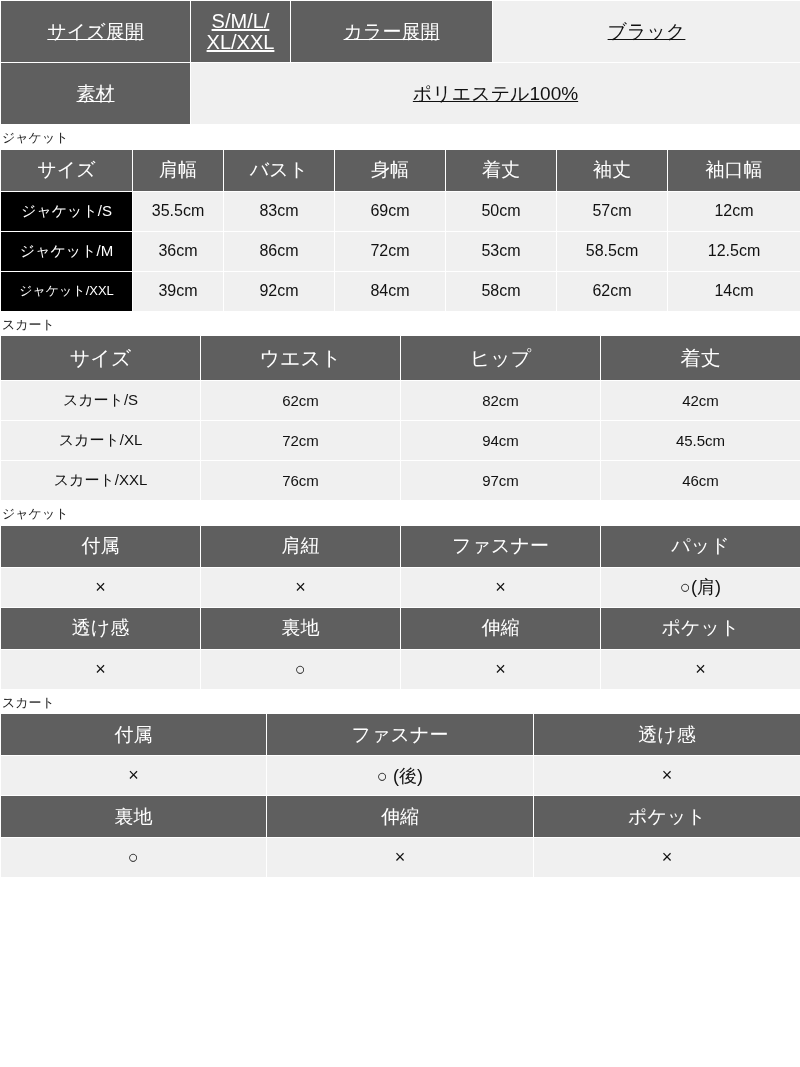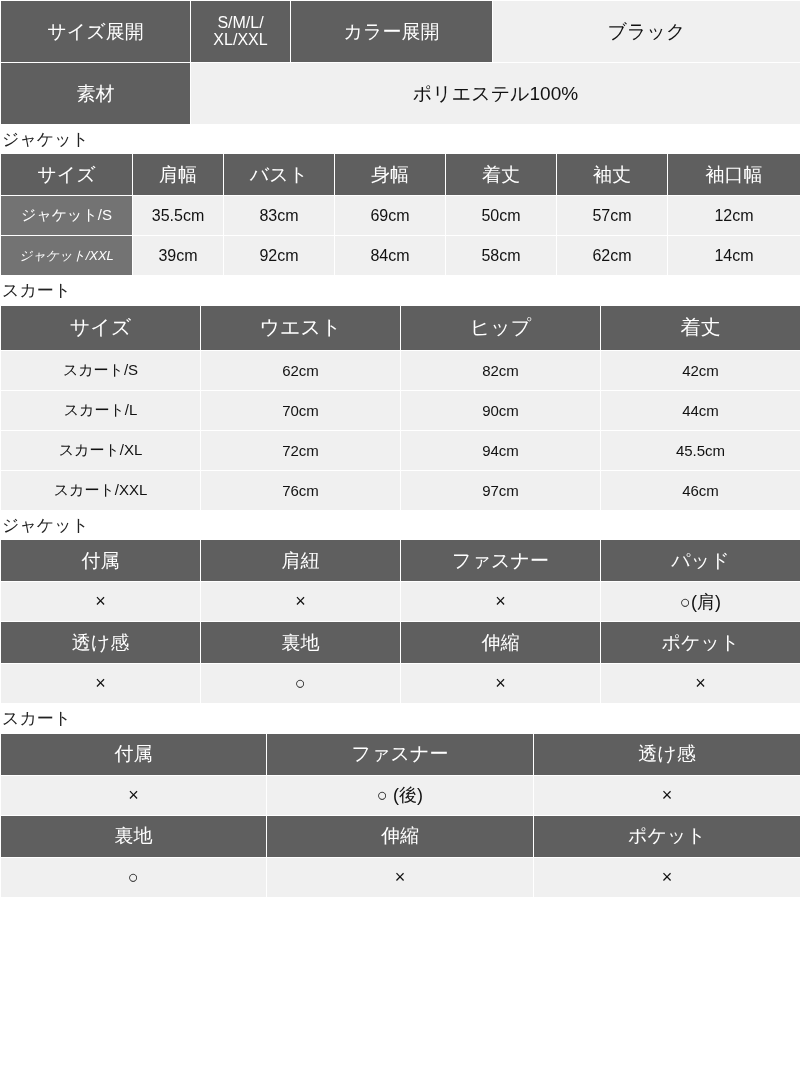--- a/index.html
+++ b/index.html
@@ -33,41 +33,41 @@
   }
   .hdr {
     background: #5f5f5f;
     color: #ffffff;
   }
   .cell {
     background: #f0f0f0;
     color: #111111;
   }
   .section-label {
-    font-size: 17px;
+    font-size: 13px;
     color: #222222;
     padding: 5px 2px 3px 2px;
     line-height: 1.2;
     background: #ffffff;
     border-radius: 13px;
   }
 
   
-  .t-top td { height: 62px; font-size: 19px; }
-  .t-top .small { font-size: 16px; line-height: 1.05; margin-left: 48px; }
+  .t-top td { height: 62px; font-size: 19px; text-decoration: underline; }
+  .t-top .small { font-size: 20px; line-height: 1.05; margin-left: 48px; }
 
   
   .t-jacket th { height: 42px; font-size: 19px; }
   .t-jacket td { height: 40px; font-size: 16px; }
   .t-jacket .rowhead {
-    background: #737373;
+    background: #000000;
     color: #ffffff;
     font-size: 15px;
   }
-  .t-jacket .rowhead.tiny { font-size: 13px; font-style: italic; }
+  .t-jacket .rowhead.tiny { font-size: 13px; }
 
   
   .t-skirt th { height: 45px; font-size: 20px; }
   .t-skirt td { height: 40px; font-size: 15px; }
 
   
   .t-attr th { height: 42px; font-size: 19px; }
   .t-attr td { height: 40px; font-size: 18px; }
 
   .t-skirt2 th { height: 42px; font-size: 19px; }
@@ -126,20 +126,29 @@
       <tr>
         <td class="rowhead">ジャケット/S</td>
         <td class="cell">35.5cm</td>
         <td class="cell">83cm</td>
         <td class="cell">69cm</td>
         <td class="cell">50cm</td>
         <td class="cell">57cm</td>
         <td class="cell">12cm</td>
       </tr>
       <tr>
+        <td class="rowhead">ジャケット/M</td>
+        <td class="cell">36cm</td>
+        <td class="cell">86cm</td>
+        <td class="cell">72cm</td>
+        <td class="cell">53cm</td>
+        <td class="cell">58.5cm</td>
+        <td class="cell">12.5cm</td>
+      </tr>
+      <tr>
         <td class="rowhead tiny">ジャケット/XXL</td>
         <td class="cell">39cm</td>
         <td class="cell">92cm</td>
         <td class="cell">84cm</td>
         <td class="cell">58cm</td>
         <td class="cell">62cm</td>
         <td class="cell">14cm</td>
       </tr>
     </tbody>
   </table>
@@ -162,26 +171,20 @@
       </tr>
     </thead>
     <tbody>
       <tr>
         <td class="cell">スカート/S</td>
         <td class="cell">62cm</td>
         <td class="cell">82cm</td>
         <td class="cell">42cm</td>
       </tr>
       <tr>
-        <td class="cell">スカート/L</td>
-        <td class="cell">70cm</td>
-        <td class="cell">90cm</td>
-        <td class="cell">44cm</td>
-      </tr>
-      <tr>
         <td class="cell">スカート/XL</td>
         <td class="cell">72cm</td>
         <td class="cell">94cm</td>
         <td class="cell">45.5cm</td>
       </tr>
       <tr>
         <td class="cell">スカート/XXL</td>
         <td class="cell">76cm</td>
         <td class="cell">97cm</td>
         <td class="cell">46cm</td>

